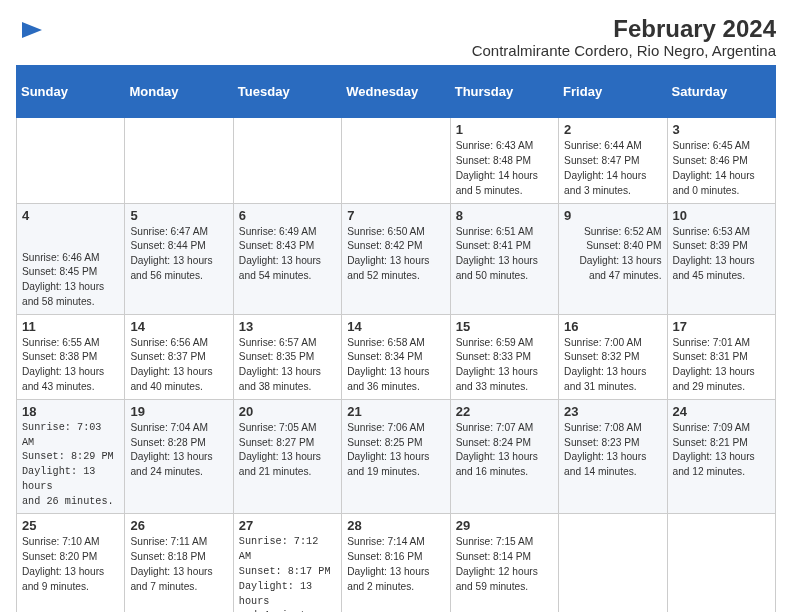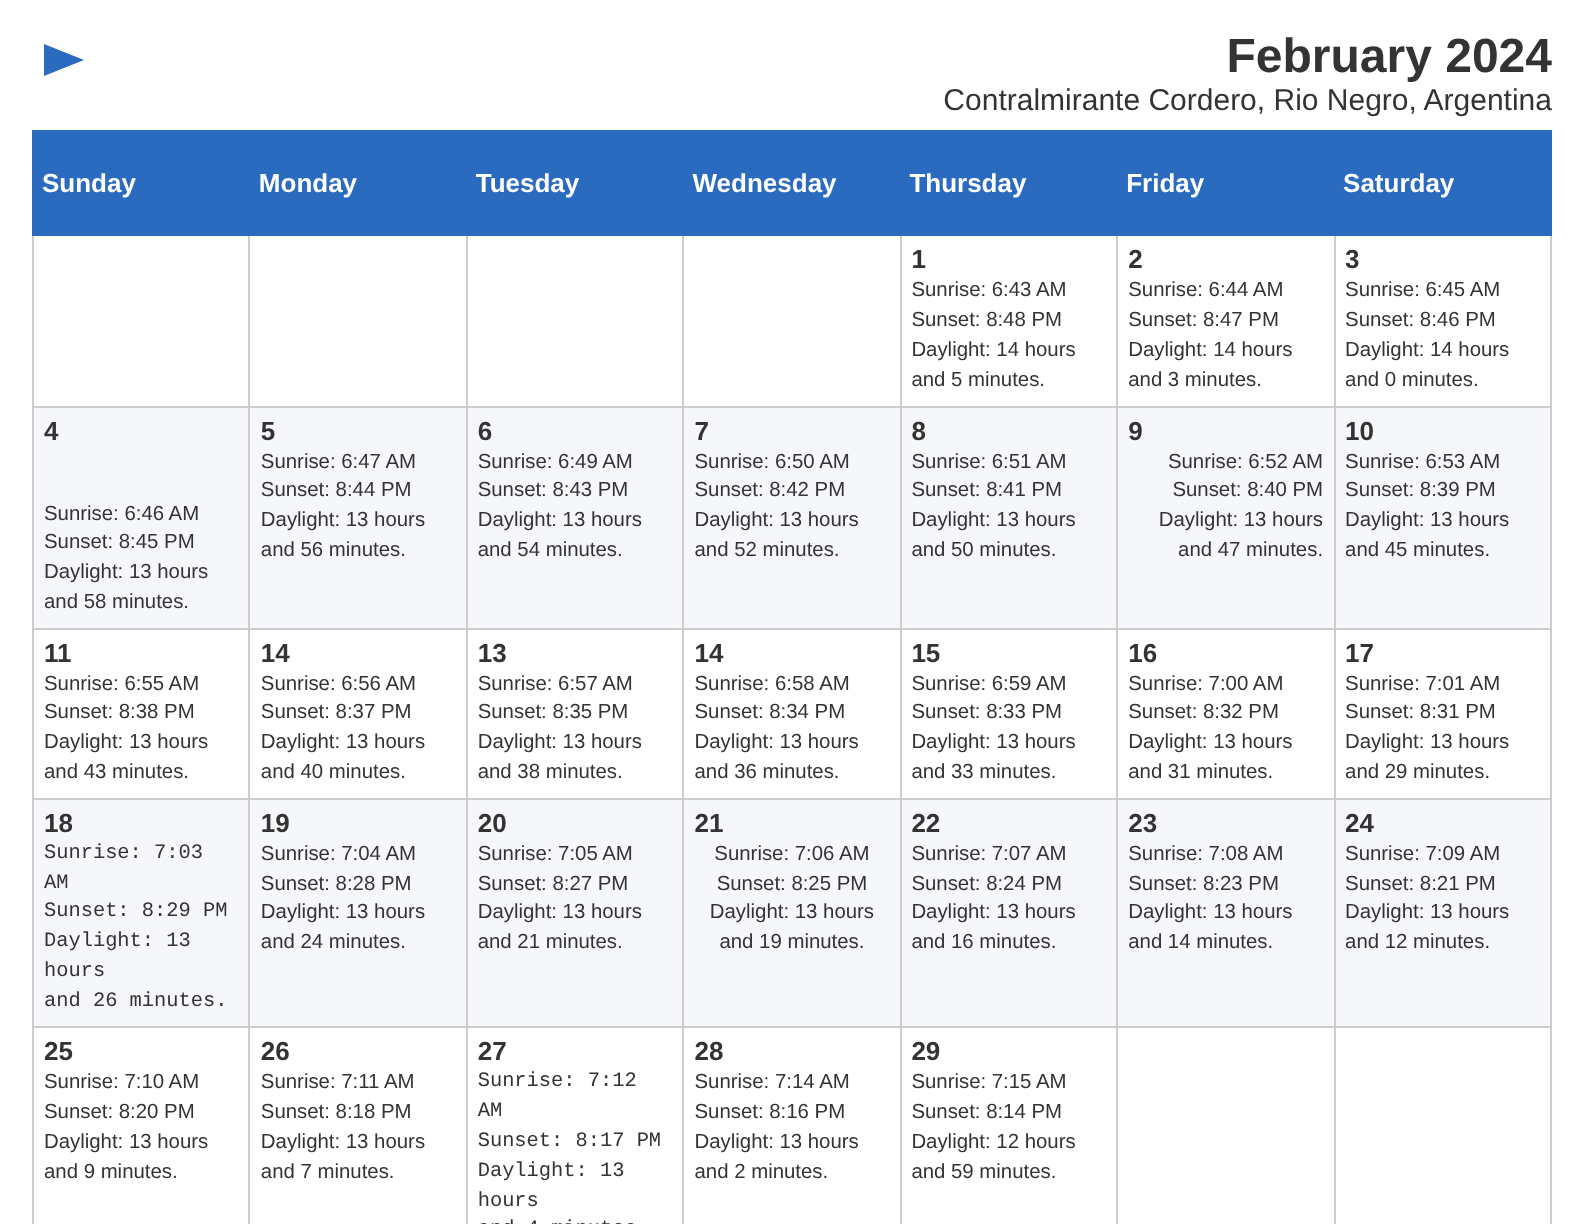--- a/index.html
+++ b/index.html
@@ -260,21 +260,21 @@
         </td>
         <td>
           <span class="day-num">20</span>
           <div class="day-info" style="white-space: pre-line;">Sunrise: 7:05 AM
 Sunset: 8:27 PM
 Daylight: 13 hours
 and 21 minutes.</div>
         </td>
         <td>
           <span class="day-num">21</span>
-          <div class="day-info" style="white-space: pre-line; text-align: center;">Sunrise: 7:06 AM
+          <div class="day-info" style="white-space: pre-line;">Sunrise: 7:06 AM
 Sunset: 8:25 PM
 Daylight: 13 hours
 and 19 minutes.</div>
         </td>
         <td>
           <span class="day-num">22</span>
           <div class="day-info" style="white-space: pre-line;">Sunrise: 7:07 AM
 Sunset: 8:24 PM
 Daylight: 13 hours
 and 16 minutes.</div>

